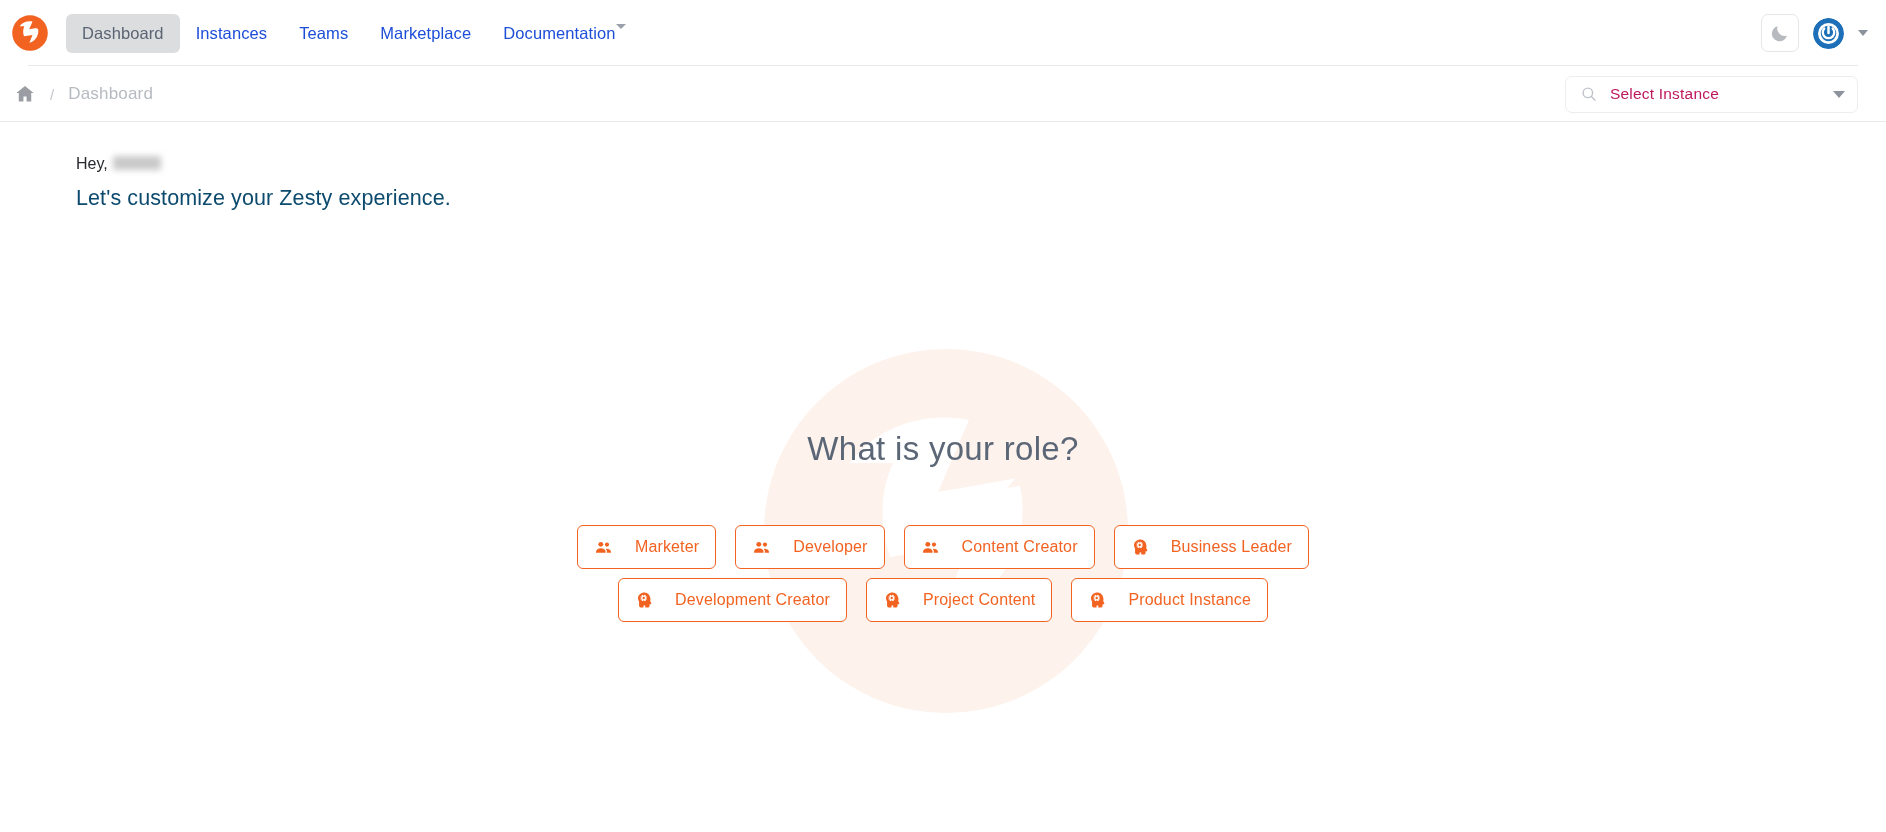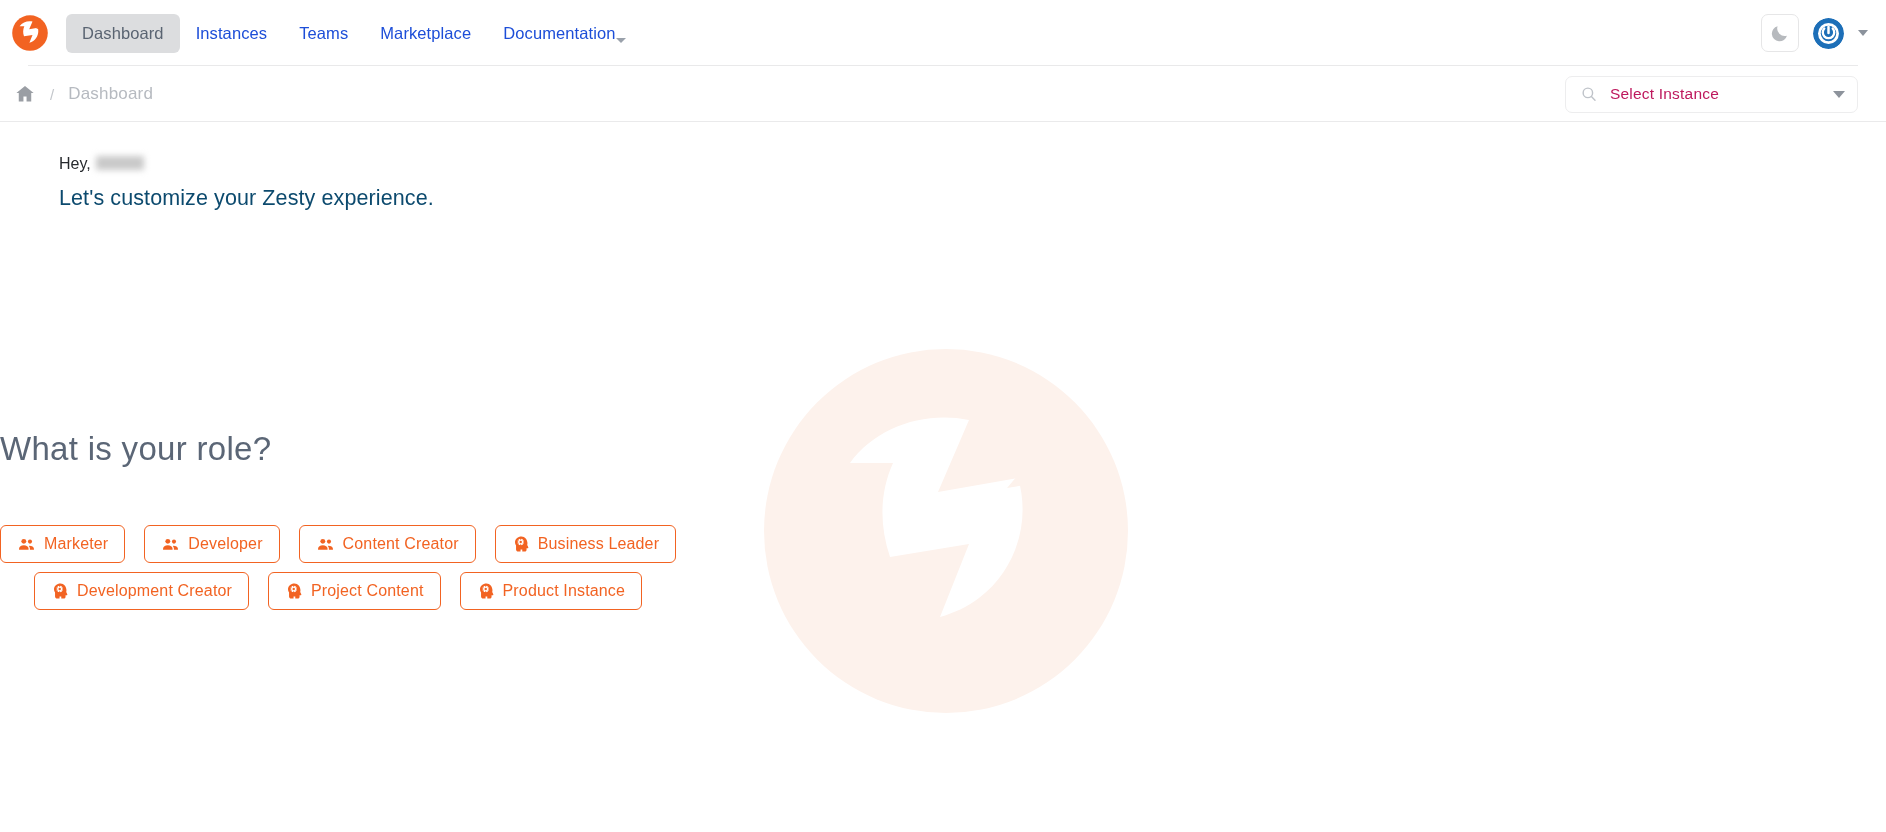--- a/index.html
+++ b/index.html
@@ -43,21 +43,21 @@
     padding: 10px 16px;
     border-radius: 6px;
     letter-spacing: .1px;
     white-space: nowrap;
     cursor: pointer;
   }
   .navlink.active {
     background: #dcdddf;
     color: #5a6472;
   }
-  .navlink.withcaret { display: flex; align-items: flex-end; }
+  .navlink.withcaret { display: flex; align-items: flex-start; }
   .caret-sm {
     display: inline-block;
     width: 0; height: 0;
     border-left: 5px solid transparent;
     border-right: 5px solid transparent;
     border-top: 5px solid #9aa1ab;
   }
   .nav-right {
     margin-left: auto;
     display: flex;
@@ -137,21 +137,21 @@
   .caret-sel {
     width: 0; height: 0;
     border-left: 6px solid transparent;
     border-right: 6px solid transparent;
     border-top: 7px solid #8d939c;
   }
 
   
   #greeting {
     position: absolute;
-    left: 59px;
+    left: 76px;
     top: 155px;
     z-index: 10;
   }
   .hey-line {
     font-size: 16px;
     color: #26292d;
     display: flex;
     align-items: baseline;
     gap: 5px;
     height: 22px;
@@ -186,40 +186,40 @@
   }
 
   
   #role-area {
     position: absolute;
     left: 0; right: 0;
     top: 430px;
     z-index: 10;
     display: flex;
     flex-direction: column;
-    align-items: flex-start;
+    align-items: center;
   }
   #role-title {
     font-size: 33px;
     color: #5b6676;
     letter-spacing: .3px;
     margin-bottom: 57px;
   }
   .role-rows { display: flex; flex-direction: column; align-items: center; gap: 9px; }
   .role-row { display: flex; align-items: center; gap: 19px; }
   .role-btn {
     border: 1.4px solid #f26322;
     border-radius: 6px;
     background: #ffffff;
     color: #f26322;
-    height: 38px;
+    height: 44px;
     padding: 0 16px;
     display: flex;
     align-items: center;
-    gap: 8px;
+    gap: 22px;
     font-size: 16px;
     letter-spacing: .15px;
     white-space: nowrap;
     cursor: pointer;
   }
   .role-btn svg { display: block; flex: 0 0 auto; }
 </style>
 </head>
 <body>
 

